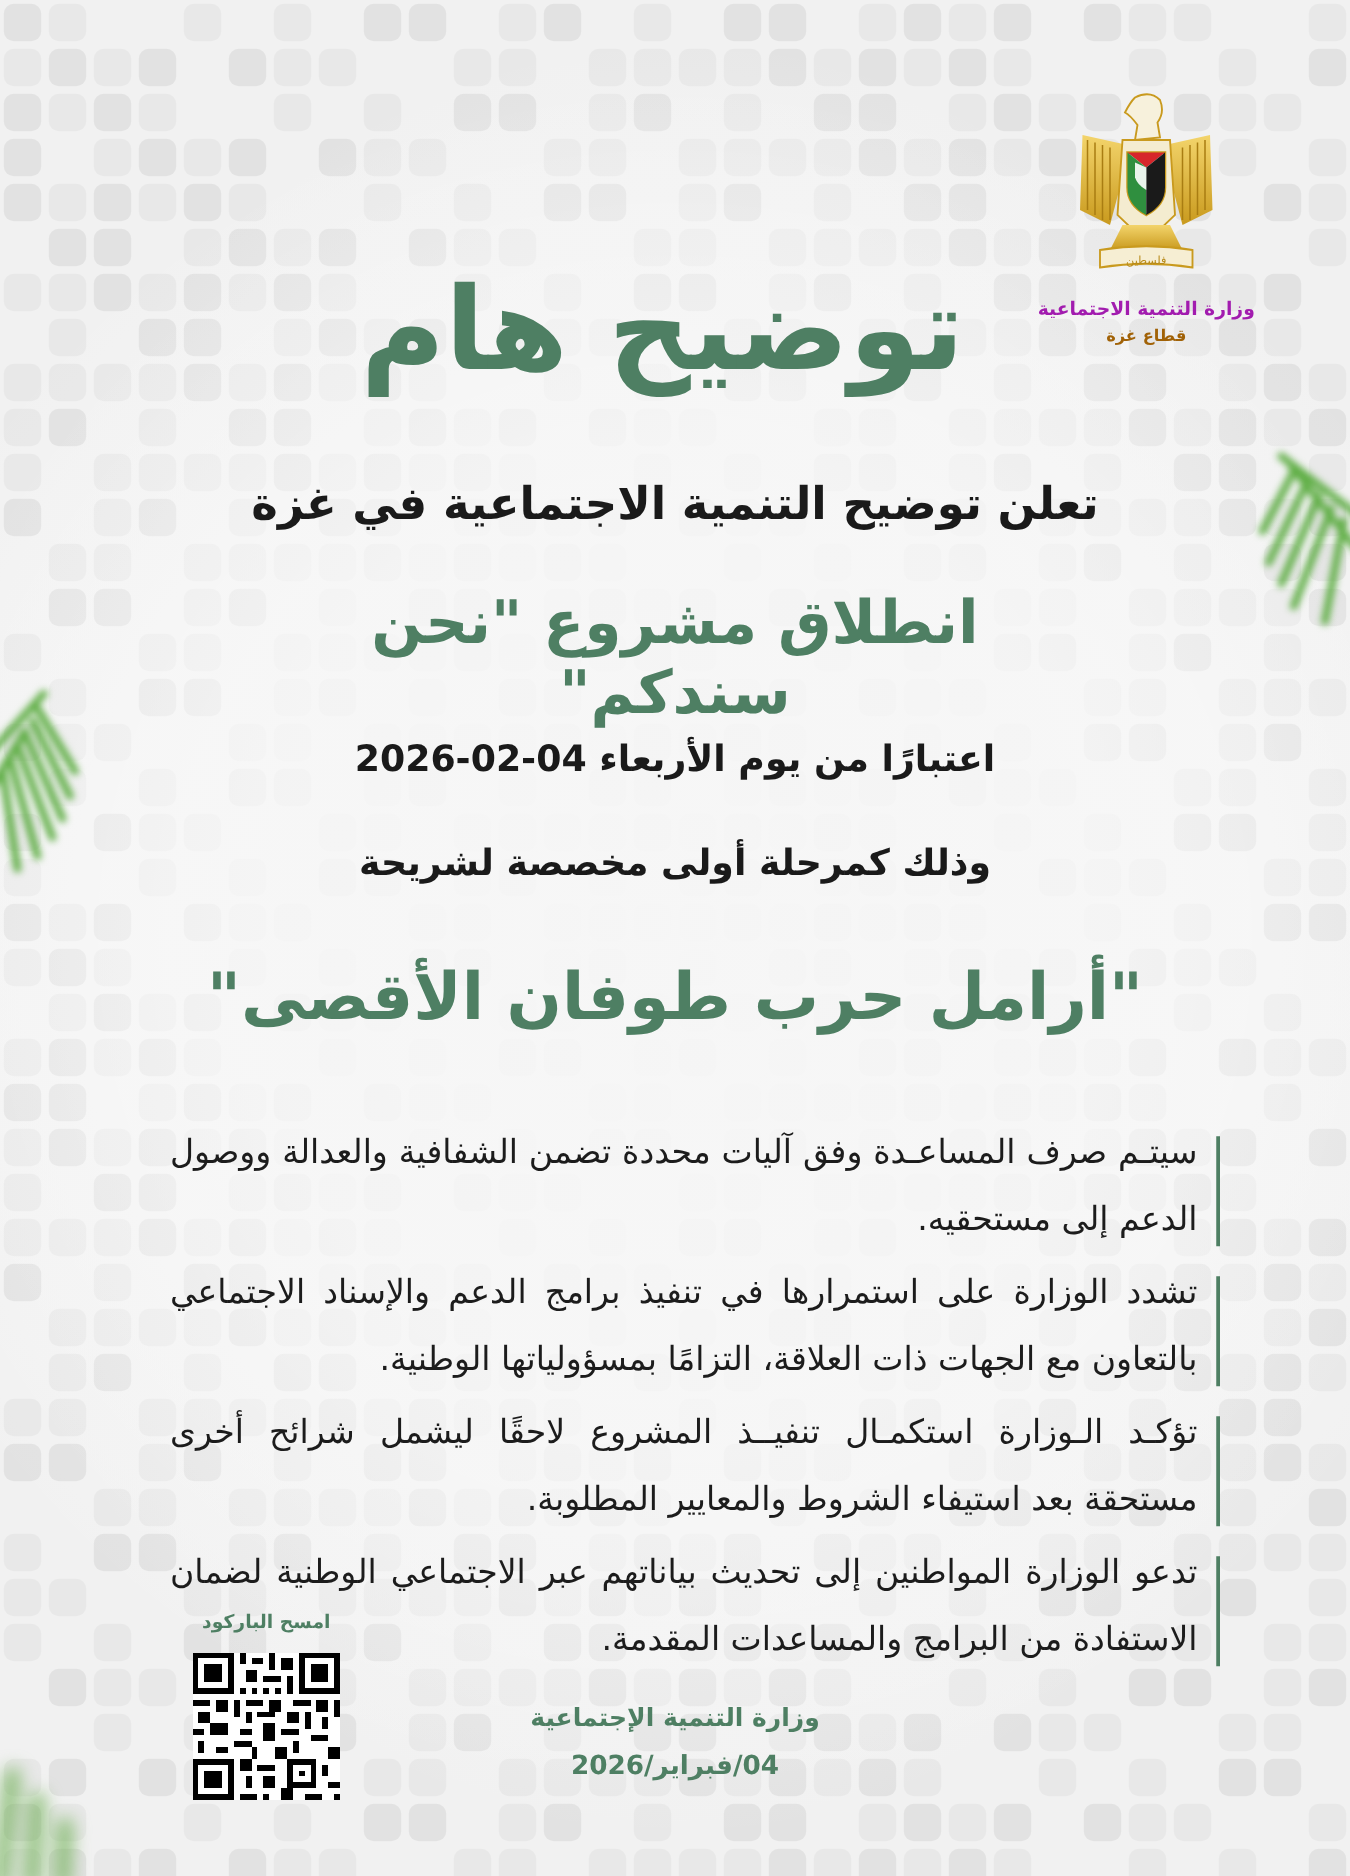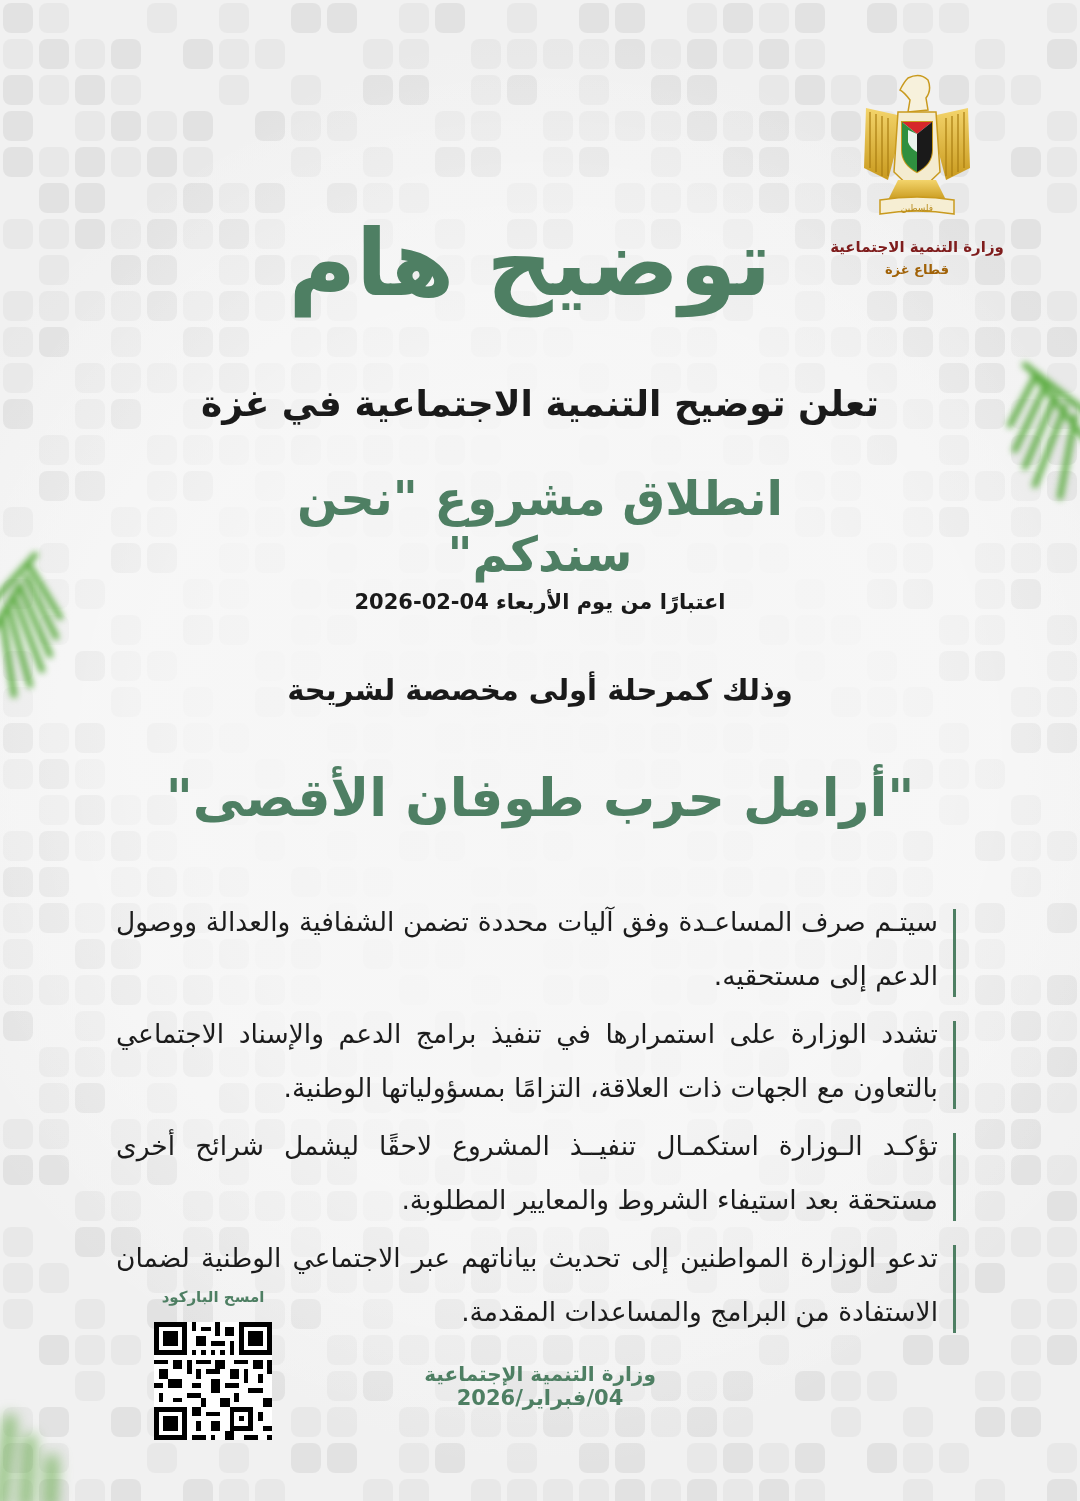--- a/index.html
+++ b/index.html
@@ -47,21 +47,21 @@
     
     .emblem-block {
       position: absolute; z-index: 3;
       left: 822px; top: 72px; width: 190px;
       text-align: center;
     }
     .emblem { width: 118px; height: 152px; margin: 0 auto; display: block; }
     .ministry-name {
       margin-top: 14px;
       font-family: "DejaVu Sans", sans-serif;
-      font-weight: bold; font-size: 15px; color: #7f1d1d;
+      font-weight: bold; font-size: 15px; color: #a21caf;
       direction: rtl;
     }
     .ministry-sub {
       margin-top: 6px;
       font-weight: bold; font-size: 13px; color: #a16207;
       direction: rtl;
     }
 
     .content { position: absolute; z-index: 3; left: 0; width: 1080px; direction: rtl; text-align: center; }
 
@@ -73,34 +73,34 @@
     .announce {
       top: 383px; left: 200px; width: 680px;
       font-size: 36px; font-weight: bold; color: #1a1a1a;
     }
     .project {
       top: 470px; left: 200px; width: 680px;
       font-size: 48px; font-weight: bold; color: #4e7f63;
     }
     .date-line {
       top: 590px; left: 250px; width: 580px;
-      font-size: 21px; font-weight: bold; color: #1a1a1a;
+      font-size: 29px; font-weight: bold; color: #1a1a1a;
     }
     .phase-line {
       top: 673px; left: 250px; width: 580px;
       font-size: 29px; font-weight: bold; color: #1a1a1a;
     }
     .category {
       top: 768px; left: 160px; width: 760px;
       font-size: 52px; font-weight: bold; color: #4e7f63;
     }
 
     .points {
       position: absolute; z-index: 3;
-      left: 116px; top: 895px; width: 840px;
+      left: 136px; top: 895px; width: 840px;
       direction: rtl;
     }
     .point {
       position: relative;
       padding-right: 18px;
       margin-bottom: 4px;
       text-align: justify;
       text-align-last: right;
       font-size: 26.5px; line-height: 54px; color: #1c1c1c;
     }
@@ -120,21 +120,21 @@
     }
     .qr { width: 118px; height: 118px; display: block; margin: 0 auto; }
 
     .footer {
       position: absolute; z-index: 3;
       left: 400px; top: 1362px; width: 280px;
       text-align: center; direction: rtl;
       color: #4e7f63; font-weight: bold;
     }
     .footer-name { font-size: 20px; }
-    .footer-date { font-size: 21px; }
+    .footer-date { font-size: 21px; margin-top: 14px; }
   </style>
 </head>
 <body>
 
 <div class="bg-tiles"></div>
 <div class="tile-grid" id="tiles">
     <span class="d"></span>
     <span class=""></span>
     <span class="n"></span>
     <span class="n"></span>

